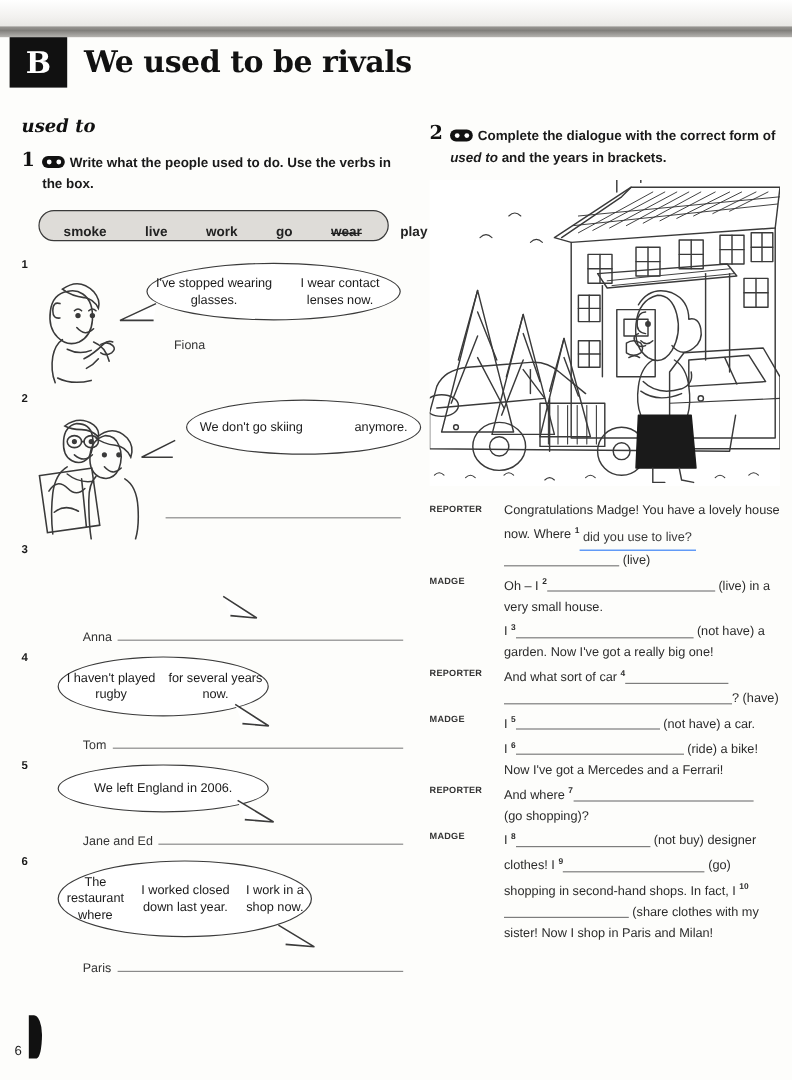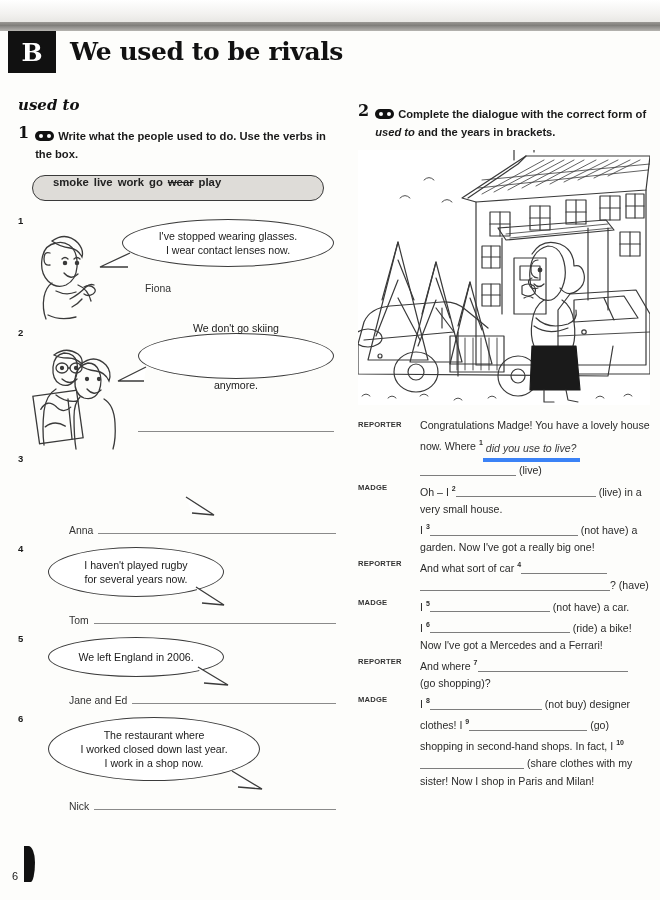--- a/index.html
+++ b/index.html
@@ -109,23 +109,23 @@
     margin-top: 6px;
   }
 
   
   .wordbox {
     margin: 13px 0 0 14px;
     width: 292px; height: 26px;
     border: 1.4px solid #3a3a3a;
     border-radius: 13px;
     background: #dedcd8;
-    display: flex; align-items: flex-start;
+    display: flex; align-items: flex-end;
     padding-left: 20px;
-    gap: 5px;
+    gap: 32px;
   }
   .wordbox .w {
     font-size: 11.3px;
     font-weight: bold;
     color: #222;
   }
   .wordbox .w.struck { text-decoration: line-through; text-decoration-thickness: 1.4px; }
 
   
   .item { position: relative; }
@@ -133,21 +133,21 @@
     position: absolute; left: 0; top: 0;
     font-size: 9.5px; font-weight: bold; color: #1a1a1a;
   }
   .bubble {
     border: 1.4px solid #3b3b3b;
     border-radius: 50%/50%;
     text-align: center;
     color: #1a1a1a;
     font-size: 10.6px;
     line-height: 14px;
-    display: flex; flex-direction: column;
+    display: flex; flex-direction: row;
     align-items: center; justify-content: center;
     position: relative;
     background: #fff;
   }
   .ansline {
     font-size: 10.4px;
     color: #333;
     display: flex; align-items: baseline; gap: 5px;
     margin-top: 6px;
   }
@@ -207,22 +207,21 @@
     font-weight: bold;
   }
   .gap {
     display: inline-block;
     border-bottom: 1px solid #7d7d7d;
     height: 12px;
     vertical-align: -2px;
   }
   .hand-ans {
     display: inline-block;
-    border-bottom: 4px solid #3b82f6;
-    font-style: italic;
+    border-bottom: 1px solid #3b82f6;
     color: #3a3a3a;
     vertical-align: -2px;
     padding: 0 3px 1px 3px;
   }
 
   
   .pagenum {
     position: absolute; left: 12px; bottom: 18px;
     display: flex; align-items: flex-end; gap: 6px;
   }
@@ -325,21 +324,21 @@
         <path d="M26 52 q-10 6 -12 22 q-2 18 0 34"></path>
         <path d="M50 60 q-6 6 -6 20 q0 20 2 32"></path>
         <path d="M74 62 q10 6 11 24 q1 16 -2 26"></path>
         <path d="M26 58 q10 8 22 6"></path>
         <path d="M38 62 l4 40"></path>
         <rect x="6" y="56" width="44" height="48" transform="rotate(-8 28 80)"></rect>
         <path d="M12 70 q8 -10 16 0 q6 8 14 2" transform="rotate(-8 28 80)"></path>
         <path d="M14 88 q10 -6 20 2" transform="rotate(-8 28 80)"></path>
       </g>
     </svg>
-    <div class="bubble" style="position:absolute; left:120px; top:6px; width:196px; height:46px;gap:43px;">
+    <div class="bubble" style="position:absolute; left:137px; top:6px; width:196px; height:46px;gap:43px;">
       <div>We don't go skiing</div>
       <div>anymore.</div>
     </div>
     <svg style="position:absolute; left:98px; top:38px;" width="32" height="22">
       <path d="M30 2 L2 16 L28 16" fill="#fff" stroke="#3b3b3b" stroke-width="1.3"></path>
     </svg>
     <div class="rule-only" style="position:absolute; left:120px; top:84px; width:196px;"></div>
   </div>
 
   <div class="item" style="margin-top:2px; height:88px;">
@@ -386,21 +385,21 @@
     <div class="item-num">6</div>
     <div class="bubble" style="position:absolute; left:30px; top:4px; width:212px; height:64px;">
       <div>The restaurant where</div>
       <div>I worked closed down last year.</div>
       <div>I work in a shop now.</div>
     </div>
     <svg style="position:absolute; left:210px; top:56px;" width="38" height="24">
       <path d="M4 2 L34 20 L10 18" fill="#fff" stroke="#3b3b3b" stroke-width="1.3"></path>
     </svg>
     <div class="ansline" style="position:absolute; left:28px; top:80px; width:290px;">
-      <span class="name">Nick</span>
+      <span class="name">Paris</span>
       <span class="rule"></span>
     </div>
   </div>
 
 </div>
 
 <div class="col-right">
 
   <div class="ex-head">
     <div class="ex-num">2</div>

